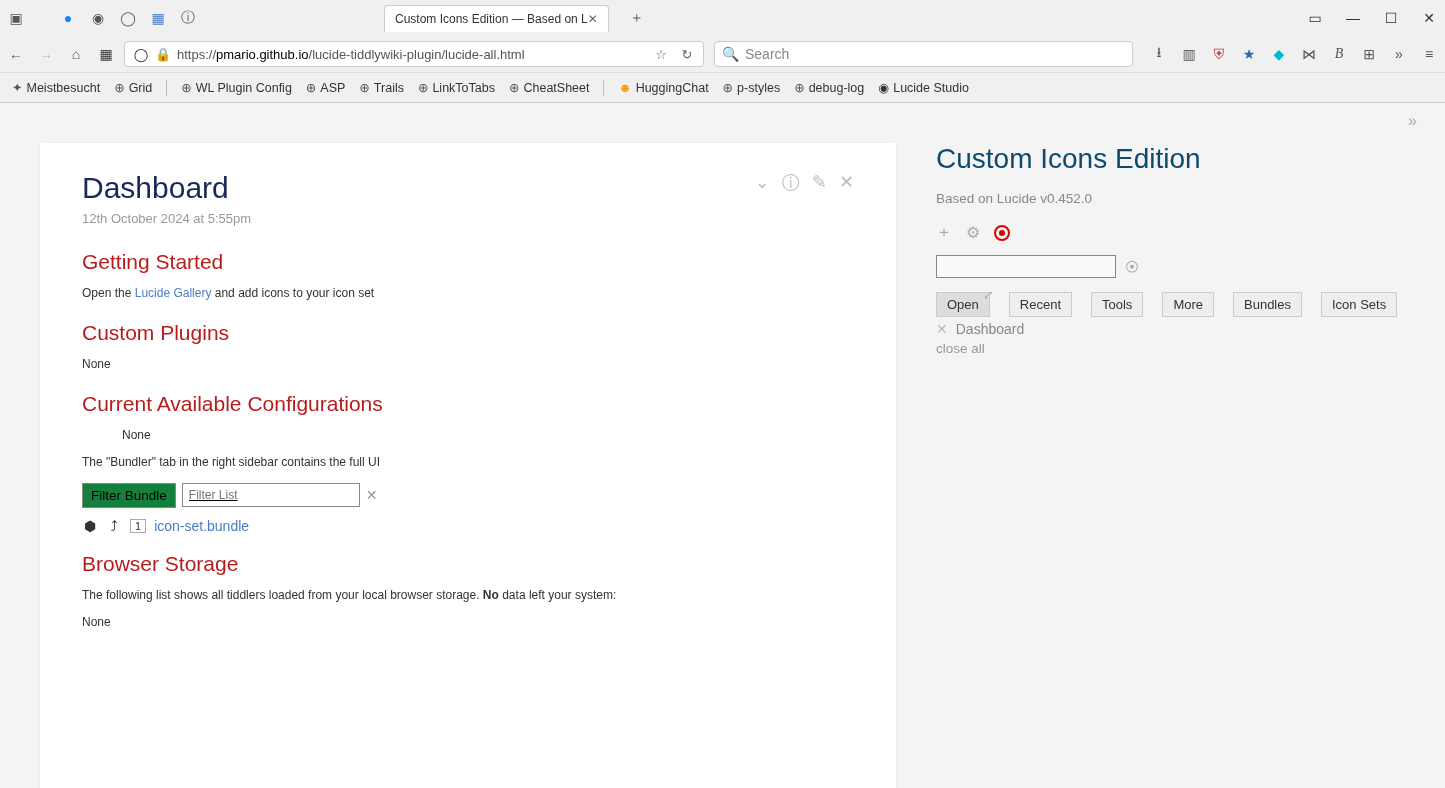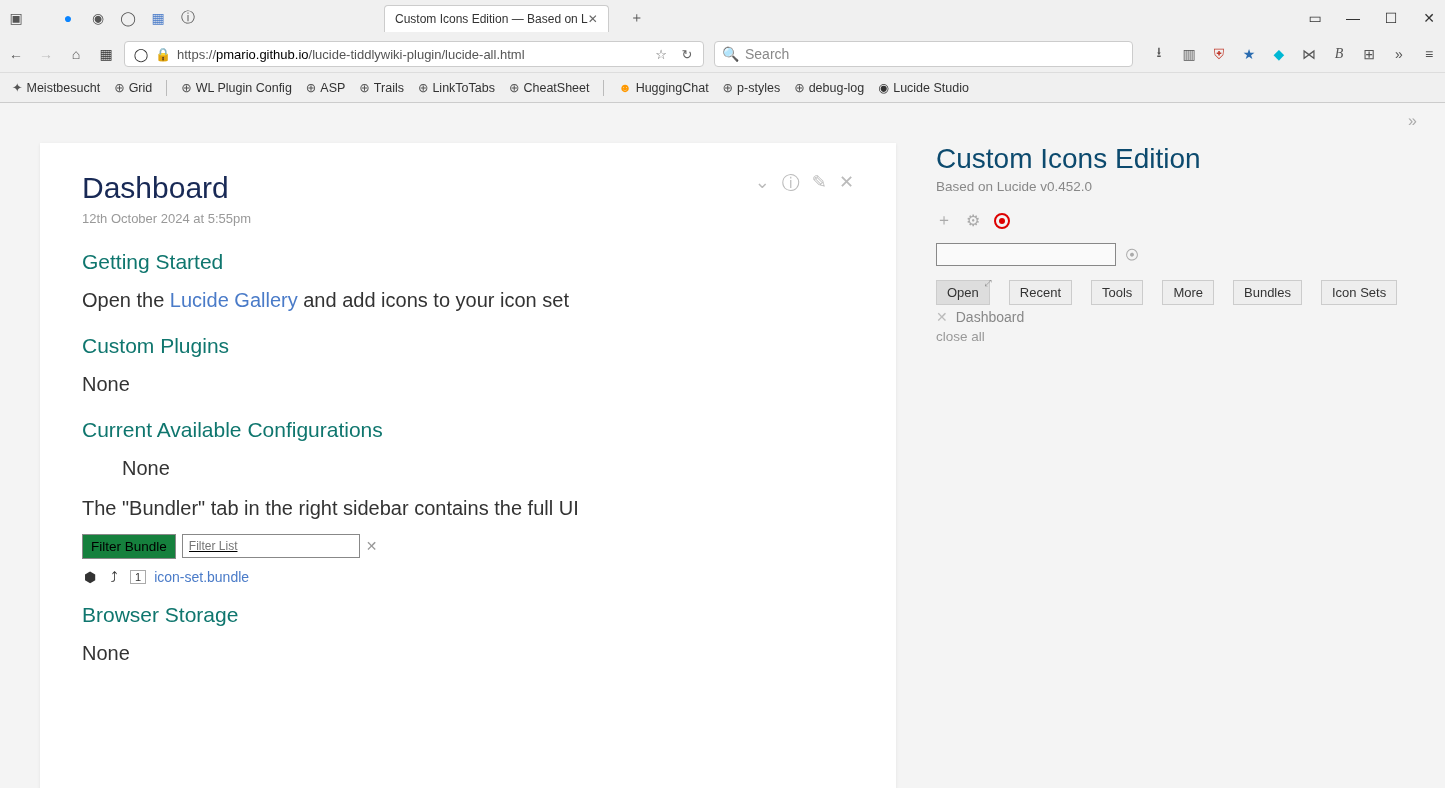--- a/index.html
+++ b/index.html
@@ -24,37 +24,37 @@
 .bookmarks { display: flex; align-items: center; gap: 14px; height: 30px; padding: 0 12px; font-size: 12.5px; color: #333; border-top:1px solid #ddd;}
 .bm { display: flex; align-items: center; gap: 4px; cursor: pointer; }
 .bm .g { color: #555; }
 .divider { width:1px; height:16px; background:#bbb; }
 
 
 .workspace { display: flex; padding: 0; background:#f4f4f4; height: calc(788px - 102px); overflow:hidden;}
 .story { background: #fff; margin: 40px 0 0 40px; width: 856px; box-shadow: 0 1px 3px rgba(0,0,0,0.08); padding: 28px 42px; overflow-y:auto;}
 .story h1 { font-size: 30px; font-weight: 400; color: #182955; margin-bottom: 4px; }
 .story .date { font-size: 13px; color: #999; margin-bottom: 20px; }
-.story h2 { font-size: 21px; font-weight: 400; color: #0f766e; margin: 18px 0 10px; }
-.story p { font-size: 20px; line-height: 1.6; margin-bottom: 8px; color:#333;}
+.story h2 { font-size: 21px; font-weight: 400; color: #b91c1c; margin: 18px 0 10px; }
+.story p { font-size: 12px; line-height: 1.6; margin-bottom: 8px; color:#333;}
 .story a { color: #4a7bc8; text-decoration: none; }
 .indent { margin-left: 40px; }
 .tiddler-controls { float: right; display: flex; gap: 12px; color: #bbb; font-size: 18px; }
 .tiddler-controls span { cursor: pointer; }
 
 .filter-row { display: flex; align-items: center; gap: 6px; margin: 10px 0; }
 .filter-btn { border: 1px solid #888; background: #15803d; padding: 4px 8px; font-size: 13.5px; cursor:pointer;}
 .filter-input { border: 1px solid #888; padding: 4px 6px; width: 178px; font-size: 12px; text-decoration: underline; }
 .bundle-row { display: flex; align-items: center; gap: 8px; font-size: 14px; }
 .bundle-row .count { border: 1px solid #aaa; padding: 0 4px; font-size: 11px; }
 
 
 .sidebar { flex:1; padding: 40px 30px 0 40px; }
 .sidebar h1 { font-size: 28px; font-weight: 400; color: #0c4a6e; }
-.sidebar .sub { font-size: 13.5px; color: #888; margin: 4px 0 16px; }
+.sidebar .sub { font-size: 13.5px; color: #888; margin: 16px 0 16px; }
 .side-icons { display: flex; gap: 14px; align-items: center; margin-bottom: 12px; }
 .side-icons .plus, .side-icons .gear { color: #aaa; font-size:16px;}
 .side-icons .record { width:16px;height:16px;border:2.5px solid #d00;border-radius:50%;display:inline-block;position:relative;}
 .side-icons .record::after{content:"";position:absolute;inset:3px;background:#d00;border-radius:50%;}
 .side-search { display:flex; gap:8px; align-items:center; margin-bottom:14px;}
 .side-search input { width: 180px; border:1.5px solid #888; padding:3px; background:#fafafa;}
 .tabs { display: flex; gap: 19px; margin-bottom: 4px; flex-wrap:wrap;}
 .tab { border: 1px solid #ccc; background: #eee; padding: 4px 10px; font-size: 13px; cursor:pointer; position:relative;}
 .tab.active { background: #ddd; }
 .tab .pin { position:absolute; top:-3px; right:-3px; font-size:9px; color:#888;}
@@ -205,20 +205,21 @@
       <span style="color:#999">✕</span>
     </div>
     <div class="bundle-row">
       <span class="ico">⬢</span>
       <span class="ico">⤴</span>
       <span class="count">1</span>
       <a href="#">icon-set.bundle</a>
     </div>
 
     <h2>Browser Storage</h2>
+    <p><span>The following list shows all tiddlers loaded from your local browser storage. </span><b>No</b><span> data left your system:</span></p>
     <p>None</p>
   </div>
 
   <div class="sidebar">
     <h1>Custom Icons Edition</h1>
     <p class="sub">Based on Lucide v0.452.0</p>
     <div class="side-icons">
       <span class="plus">＋</span>
       <span class="gear">⚙</span>
       <span class="record"></span>

